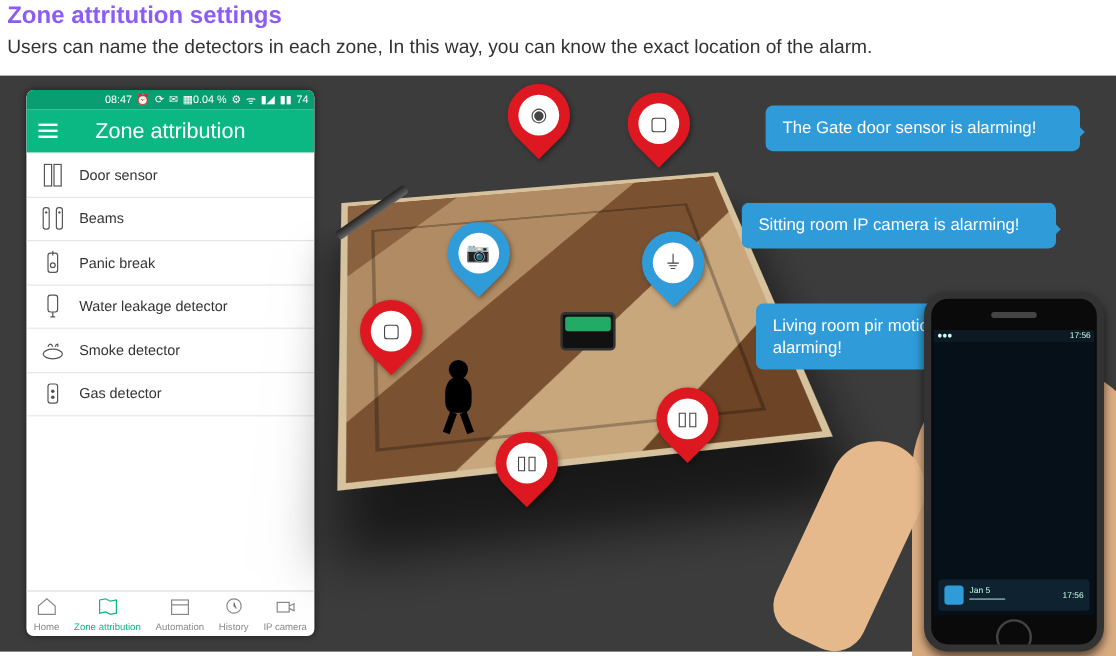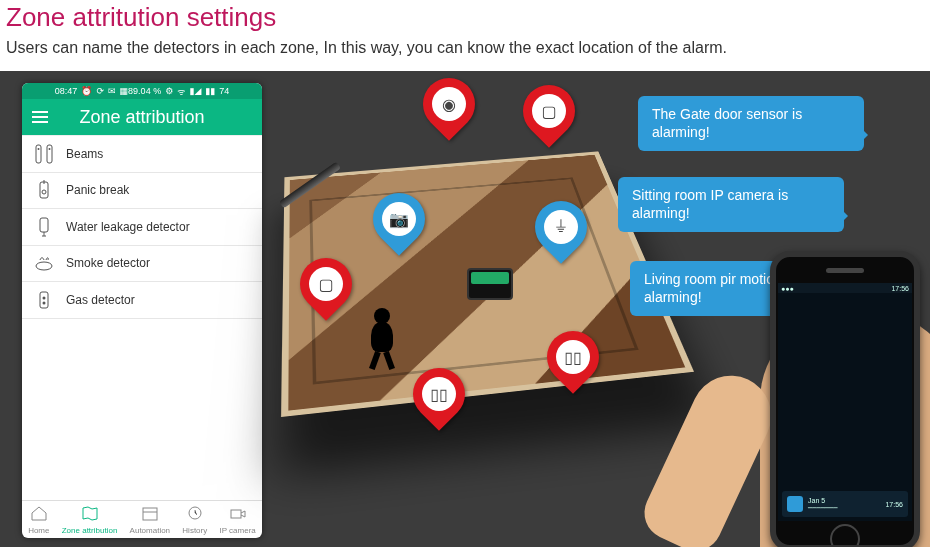--- a/index.html
+++ b/index.html
@@ -1,24 +1,24 @@
 <!DOCTYPE html>
 <html><head>
 <meta charset="utf-8">
 <style>
 *{box-sizing:border-box;margin:0;padding:0;font-family:Arial,Helvetica,sans-serif}
 body{width:930px;height:547px;background:#fff;overflow:hidden}
 .header{padding:2px 6px}
-.title{color:#be185d;font-size:26px;font-weight:400}
+.title{color:#8b5cf6;font-size:20px;font-weight:700}
 .subtitle{color:#333;font-size:16px;margin-top:6px}
 .stage{background:#3c3c3c;margin-top:12px;width:930px;height:480px;position:relative}
 
 
 .phone-l{position:absolute;top:12px;left:22px;width:240px;height:455px;background:#fff;border-radius:6px;overflow:hidden;box-shadow:0 0 6px rgba(0,0,0,.5)}
-.statusbar{height:16px;background:#099e71;color:#fff;font-size:9px;display:flex;justify-content:center;align-items:center;padding:0 5px}
+.statusbar{height:16px;background:#099e71;color:#fff;font-size:9px;display:flex;justify-content:flex-end;align-items:center;padding:0 5px}
 .statusbar .sep{display:flex;gap:4px;align-items:center}
 .appbar{height:36px;background:#0bb783;color:#fff;font-size:18px;font-weight:500;display:flex;align-items:center;justify-content:center;position:relative}
 .hamb{position:absolute;left:10px;top:12px;width:16px;height:12px;display:flex;flex-direction:column;justify-content:space-between}
 .hamb span{height:2px;background:#fff}
 .zone-list{height:365px;overflow:hidden;border-top:1px solid #eee}
 .zone-item{display:flex;align-items:center;height:36.5px;border-bottom:1px solid #e6e6e6;padding:0 12px;font-size:12px;color:#333}
 .zone-item .ico{width:20px;height:20px;margin-right:12px;display:flex;align-items:center;justify-content:center;color:#555}
 .tabbar{height:38px;border-top:1px solid #ddd;display:flex;justify-content:space-around;align-items:center;font-size:8px;color:#888}
 .tab{display:flex;flex-direction:column;align-items:center;gap:5px}
 .tab .ti{width:18px;height:16px;display:flex;align-items:center;justify-content:center}
@@ -40,21 +40,21 @@
 
 .burglar{position:absolute;width:34px;height:60px}
 .burglar .head{width:16px;height:16px;background:#000;border-radius:50%;margin:0 auto}
 .burglar .body{width:22px;height:30px;background:#000;border-radius:45% 45% 30% 30%;margin:-2px auto 0}
 .burglar .leg{width:6px;height:18px;background:#000;display:inline-block;margin:0 1px;transform-origin:top}
 .panel{position:absolute;width:46px;height:32px;background:#111;border-radius:4px;border:2px solid #333;display:flex;flex-direction:column}
 .panel .scr{height:12px;background:#2a6;margin:2px;border-radius:2px}
 .beams{position:absolute;width:70px;height:8px;background:linear-gradient(#222,#666);transform:rotate(-35deg);border-radius:3px}
 
 
-.bubble{position:absolute;background:#2f9bd8;color:#fff;font-size:14px;padding:10px 14px;border-radius:6px;width:226px;line-height:1.25}
+.bubble{position:absolute;background:#2f9bd8;color:#fff;font-size:14px;padding:10px 14px;border-radius:6px;width:262px;line-height:1.25}
 .bubble::after{content:"";position:absolute;right:-12px;bottom:8px;border:8px solid transparent;border-left-color:#2f9bd8}
 
 
 .hand{position:absolute;right:-30px;bottom:-60px;width:300px;height:430px}
 .thumb{position:absolute;width:80px;height:180px;background:#e6b98d;border-radius:60px 60px 40px 40px;right:210px;bottom:60px;transform:rotate(25deg)}
 .palm{position:absolute;width:200px;height:300px;background:#d9ab80;right:0;bottom:0;border-radius:90px 90px 20px 20px}
 .phone-r{position:absolute;width:150px;height:300px;background:#0a0a0a;border:6px solid #333;border-radius:20px;right:40px;bottom:60px;box-shadow:0 4px 8px rgba(0,0,0,.6);overflow:hidden}
 .phone-r .top{height:26px;display:flex;justify-content:center;align-items:center}
 .phone-r .spk{width:38px;height:5px;background:#444;border-radius:3px}
 .phone-r .screen{background:#061018;height:238px;margin:0 2px;display:flex;flex-direction:column;font-size:7px;color:#cfe}
@@ -77,37 +77,46 @@
  <div class="phone-l">
   <div class="statusbar">
    <div class="sep">
     <span>08:47</span>
     <span>⏰</span>
     <span>⟳</span>
     <span>✉</span>
     <span>▦</span>
    </div>
    <div class="sep">
-    <span>89.04 %</span>
+    <span>0.04 %</span>
     <span>⚙</span>
     <span>ᯤ</span>
     <span>▮◢</span>
     <span>▮▮</span>
     <span>74</span>
    </div>
   </div>
   <div class="appbar">
    <div class="hamb">
           <span></span>
           <span></span>
           <span></span>
         </div>
    <span>Zone attribution</span>
   </div>
   <div class="zone-list">
+   <div class="zone-item">
+          <span class="ico">
+            <svg width="16" height="20">
+              <rect x="1" y="1" width="6" height="18" fill="none" stroke="#555"></rect>
+              <rect x="9" y="1" width="6" height="18" fill="none" stroke="#555"></rect>
+            </svg>
+          </span>
+          <span>Door sensor</span>
+        </div>
    <div class="zone-item">
           <span class="ico">
             <svg width="18" height="20">
               <rect x="1" y="1" width="5" height="18" rx="2" fill="none" stroke="#555"></rect>
               <rect x="12" y="1" width="5" height="18" rx="2" fill="none" stroke="#555"></rect>
               <circle cx="3.5" cy="5" r="1" fill="#555"></circle>
               <circle cx="14.5" cy="5" r="1" fill="#555"></circle>
             </svg>
           </span>
           <span>Beams</span>

